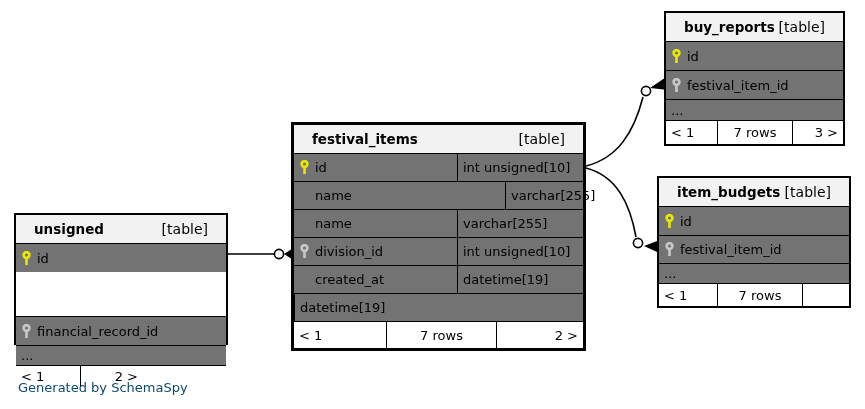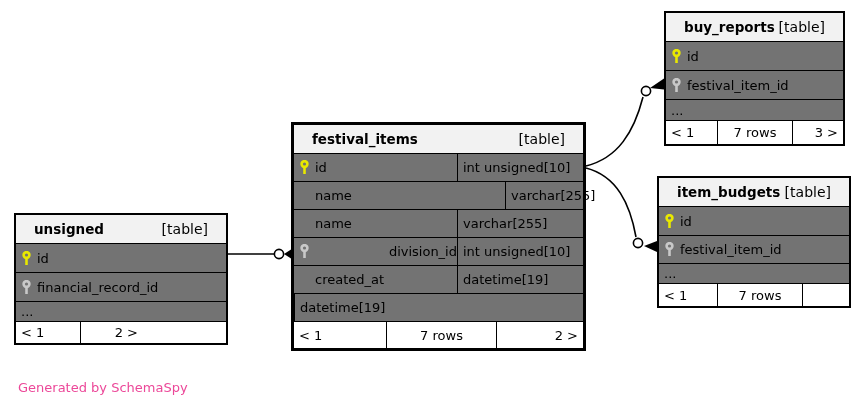--- a/index.html
+++ b/index.html
@@ -44,21 +44,21 @@
   .fcell{
     display:flex;align-items:center;box-sizing:border-box;white-space:nowrap;
   }
   .fcell + .fcell{border-left:1px solid #000;}
   .f-prev{justify-content:flex-start;padding-left:5px;}
   .f-rows{justify-content:center;}
   .f-next{justify-content:flex-end;padding-right:5px;}
 
   .keyicon{display:block;}
 
-  .credit{position:absolute;left:18px;top:380px;font-size:13px;color:#ec4899;}
+  .credit{position:absolute;left:18px;top:380px;font-size:13px;color:#0c4a6e;}
 </style>
 </head>
 <body>
 
 <div class="canvas">
 
   <svg class="edges" width="865" height="409" viewBox="0 0 865 409">
 
     <g>
       <path d="M228,254 L274,254" fill="none" stroke="#000" stroke-width="1.6"></path>
@@ -86,21 +86,21 @@
     </div>
     <div class="trow" style="height:29px;">
       <span class="keycell">
         <svg class="keyicon" width="11" height="15" viewBox="0 0 11 15">
             <circle cx="5.5" cy="4" r="2.9" fill="none" stroke="#e8e800" stroke-width="2.6"></circle>
             <line x1="5.5" y1="7" x2="5.5" y2="14" stroke="#e8e800" stroke-width="2.6"></line>
           </svg>
       </span>
       <span class="colname">id</span>
     </div>
-    <div class="trow" style="height:29px;">
+    <div class="trow" style="height:29px;margin-top:44px;">
       <span class="keycell">
         <svg class="keyicon" width="11" height="15" viewBox="0 0 11 15">
             <circle cx="5.5" cy="4" r="2.9" fill="none" stroke="#c8c8c8" stroke-width="2.6"></circle>
             <line x1="5.5" y1="7" x2="5.5" y2="14" stroke="#c8c8c8" stroke-width="2.6"></line>
           </svg>
       </span>
       <span class="colname">financial_record_id</span>
     </div>
     <div class="trow ellipsisrow" style="height:20px;">
       <span>...</span>
@@ -140,21 +140,21 @@
 
     <div class="trow" style="height:28px;">
       <span class="namecell" style="flex:0 0 163px;">
         <span class="keycell"></span>
         <span class="colname">name</span>
       </span>
       <span class="typecell">varchar[255]</span>
     </div>
 
     <div class="trow" style="height:28px;">
-      <span class="namecell" style="flex:0 0 163px;justify-content:space-between;">
+      <span class="namecell" style="flex:0 0 163px;">
         <span class="keycell">
           <svg class="keyicon" width="11" height="15" viewBox="0 0 11 15">
               <circle cx="5.5" cy="4" r="2.9" fill="none" stroke="#c8c8c8" stroke-width="2.6"></circle>
               <line x1="5.5" y1="7" x2="5.5" y2="14" stroke="#c8c8c8" stroke-width="2.6"></line>
             </svg>
         </span>
         <span class="colname">division_id</span>
       </span>
       <span class="typecell">int unsigned[10]</span>
     </div>

